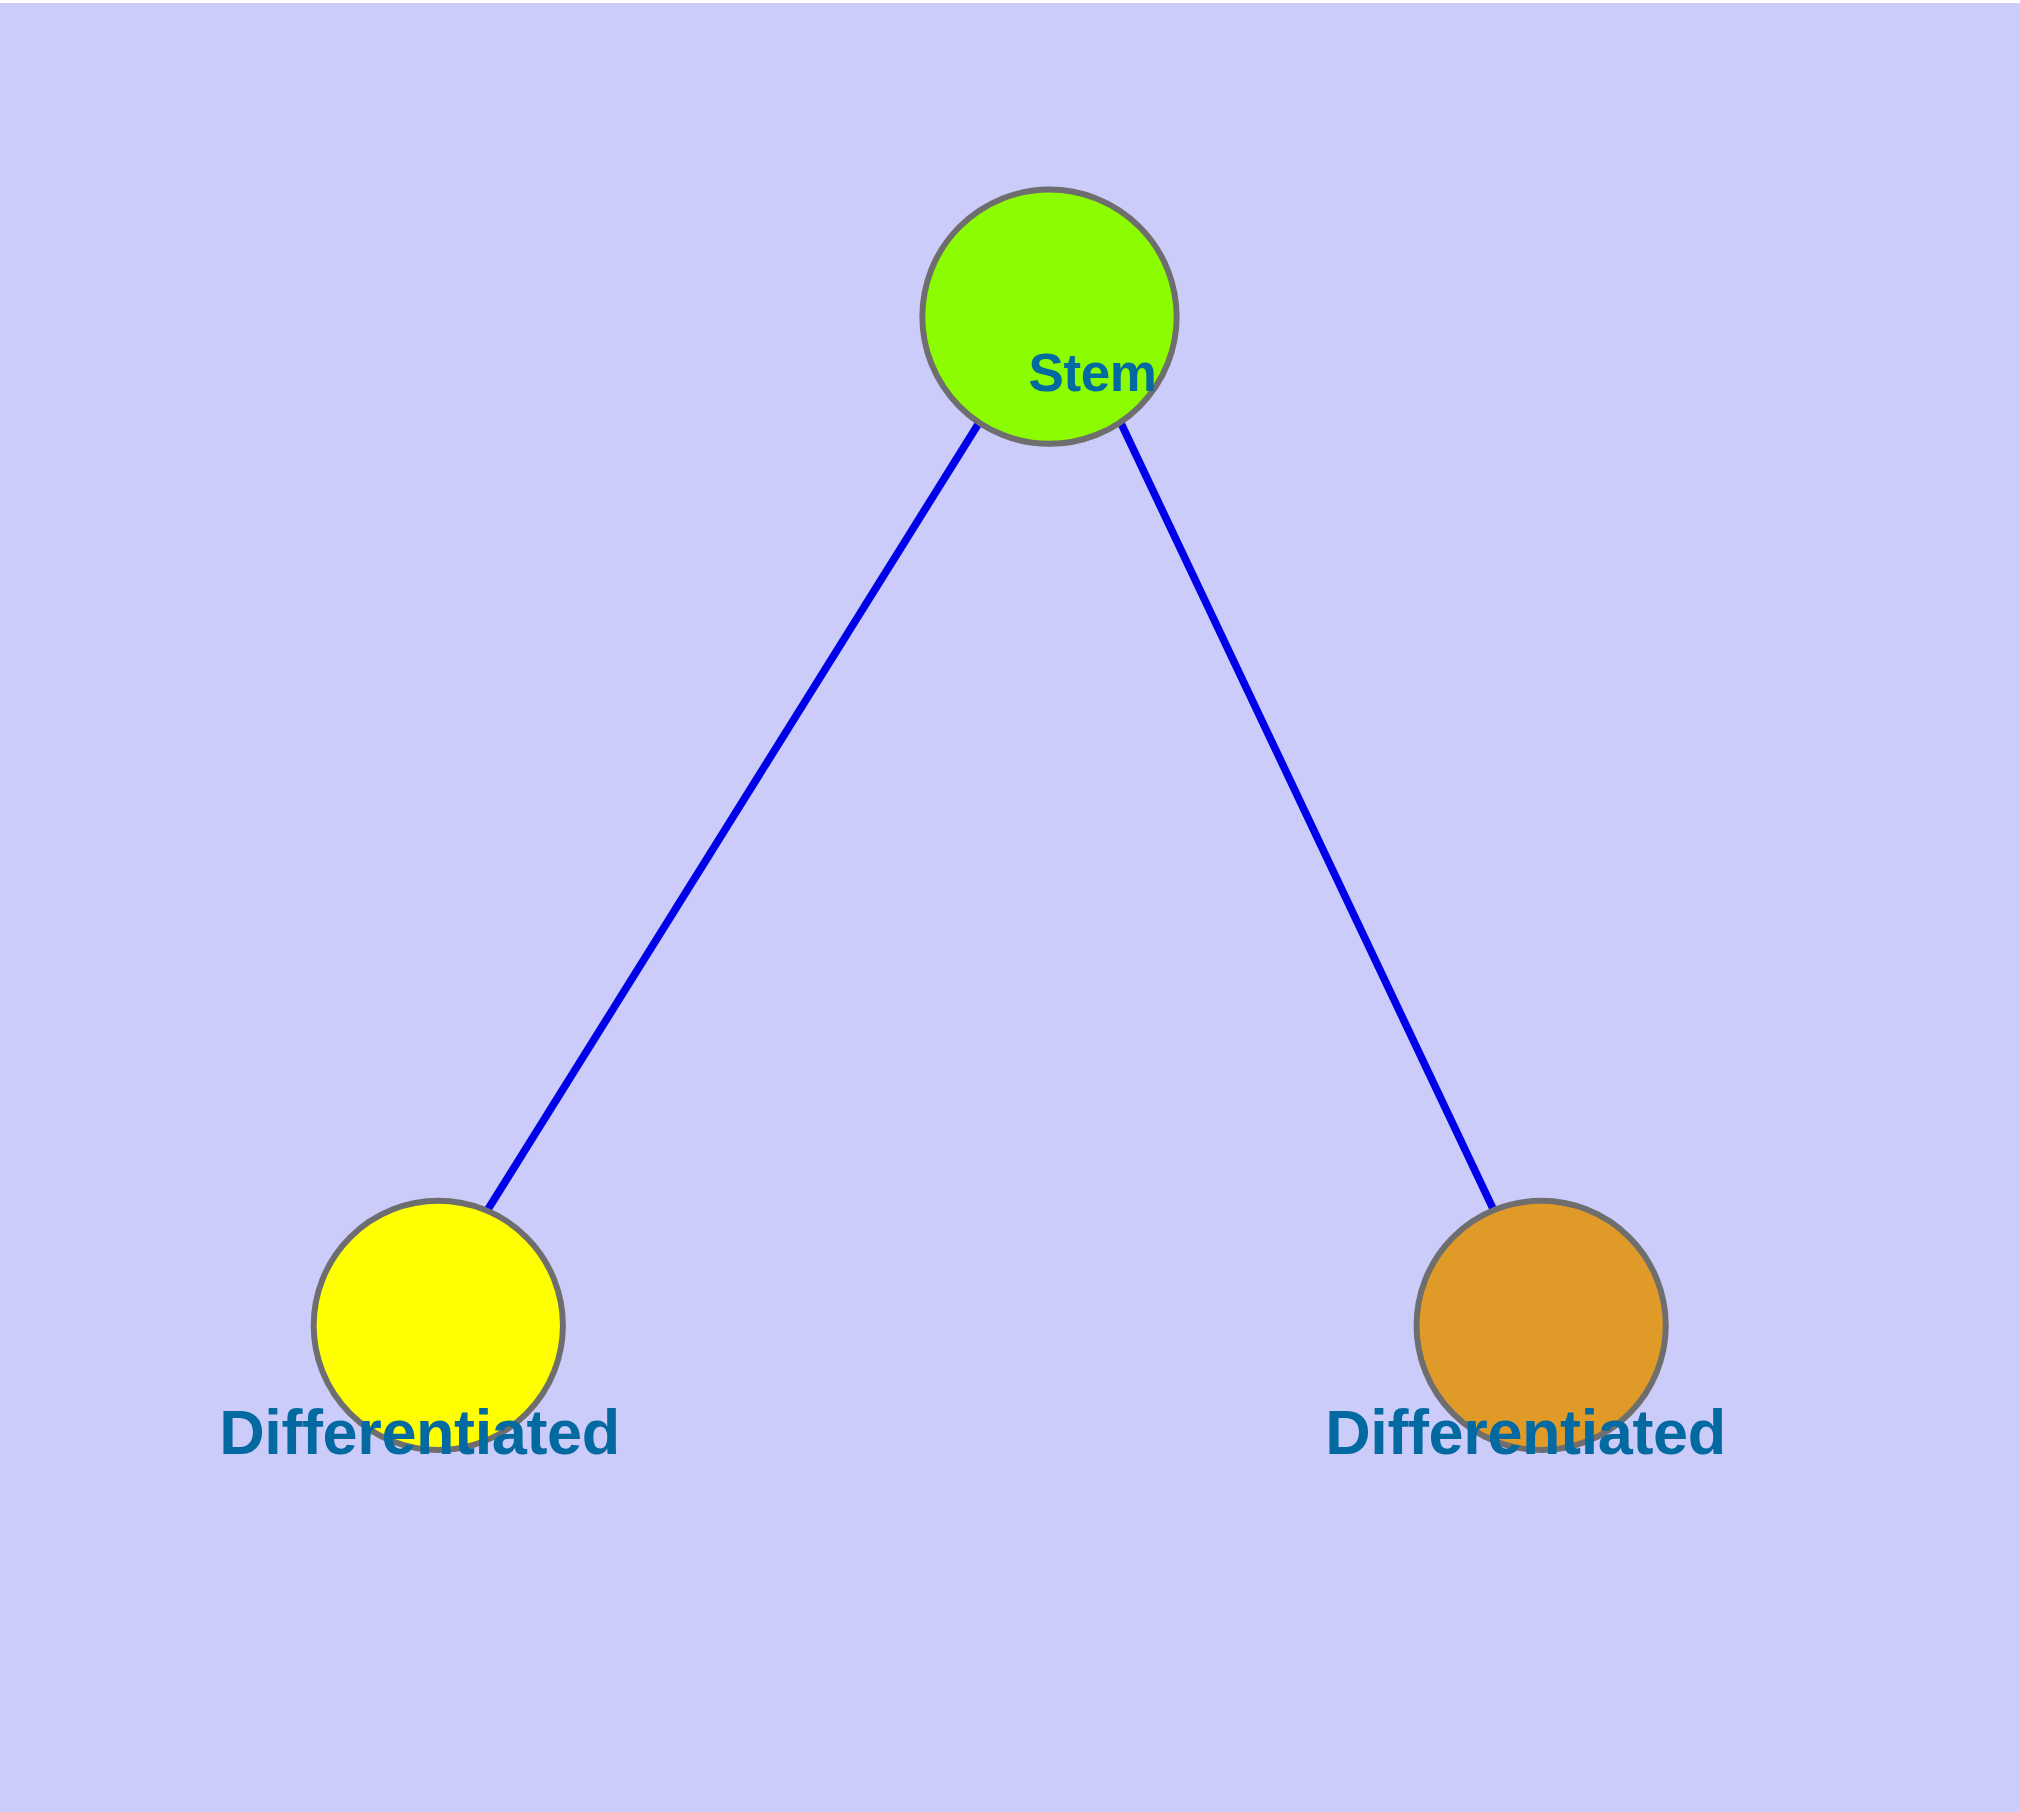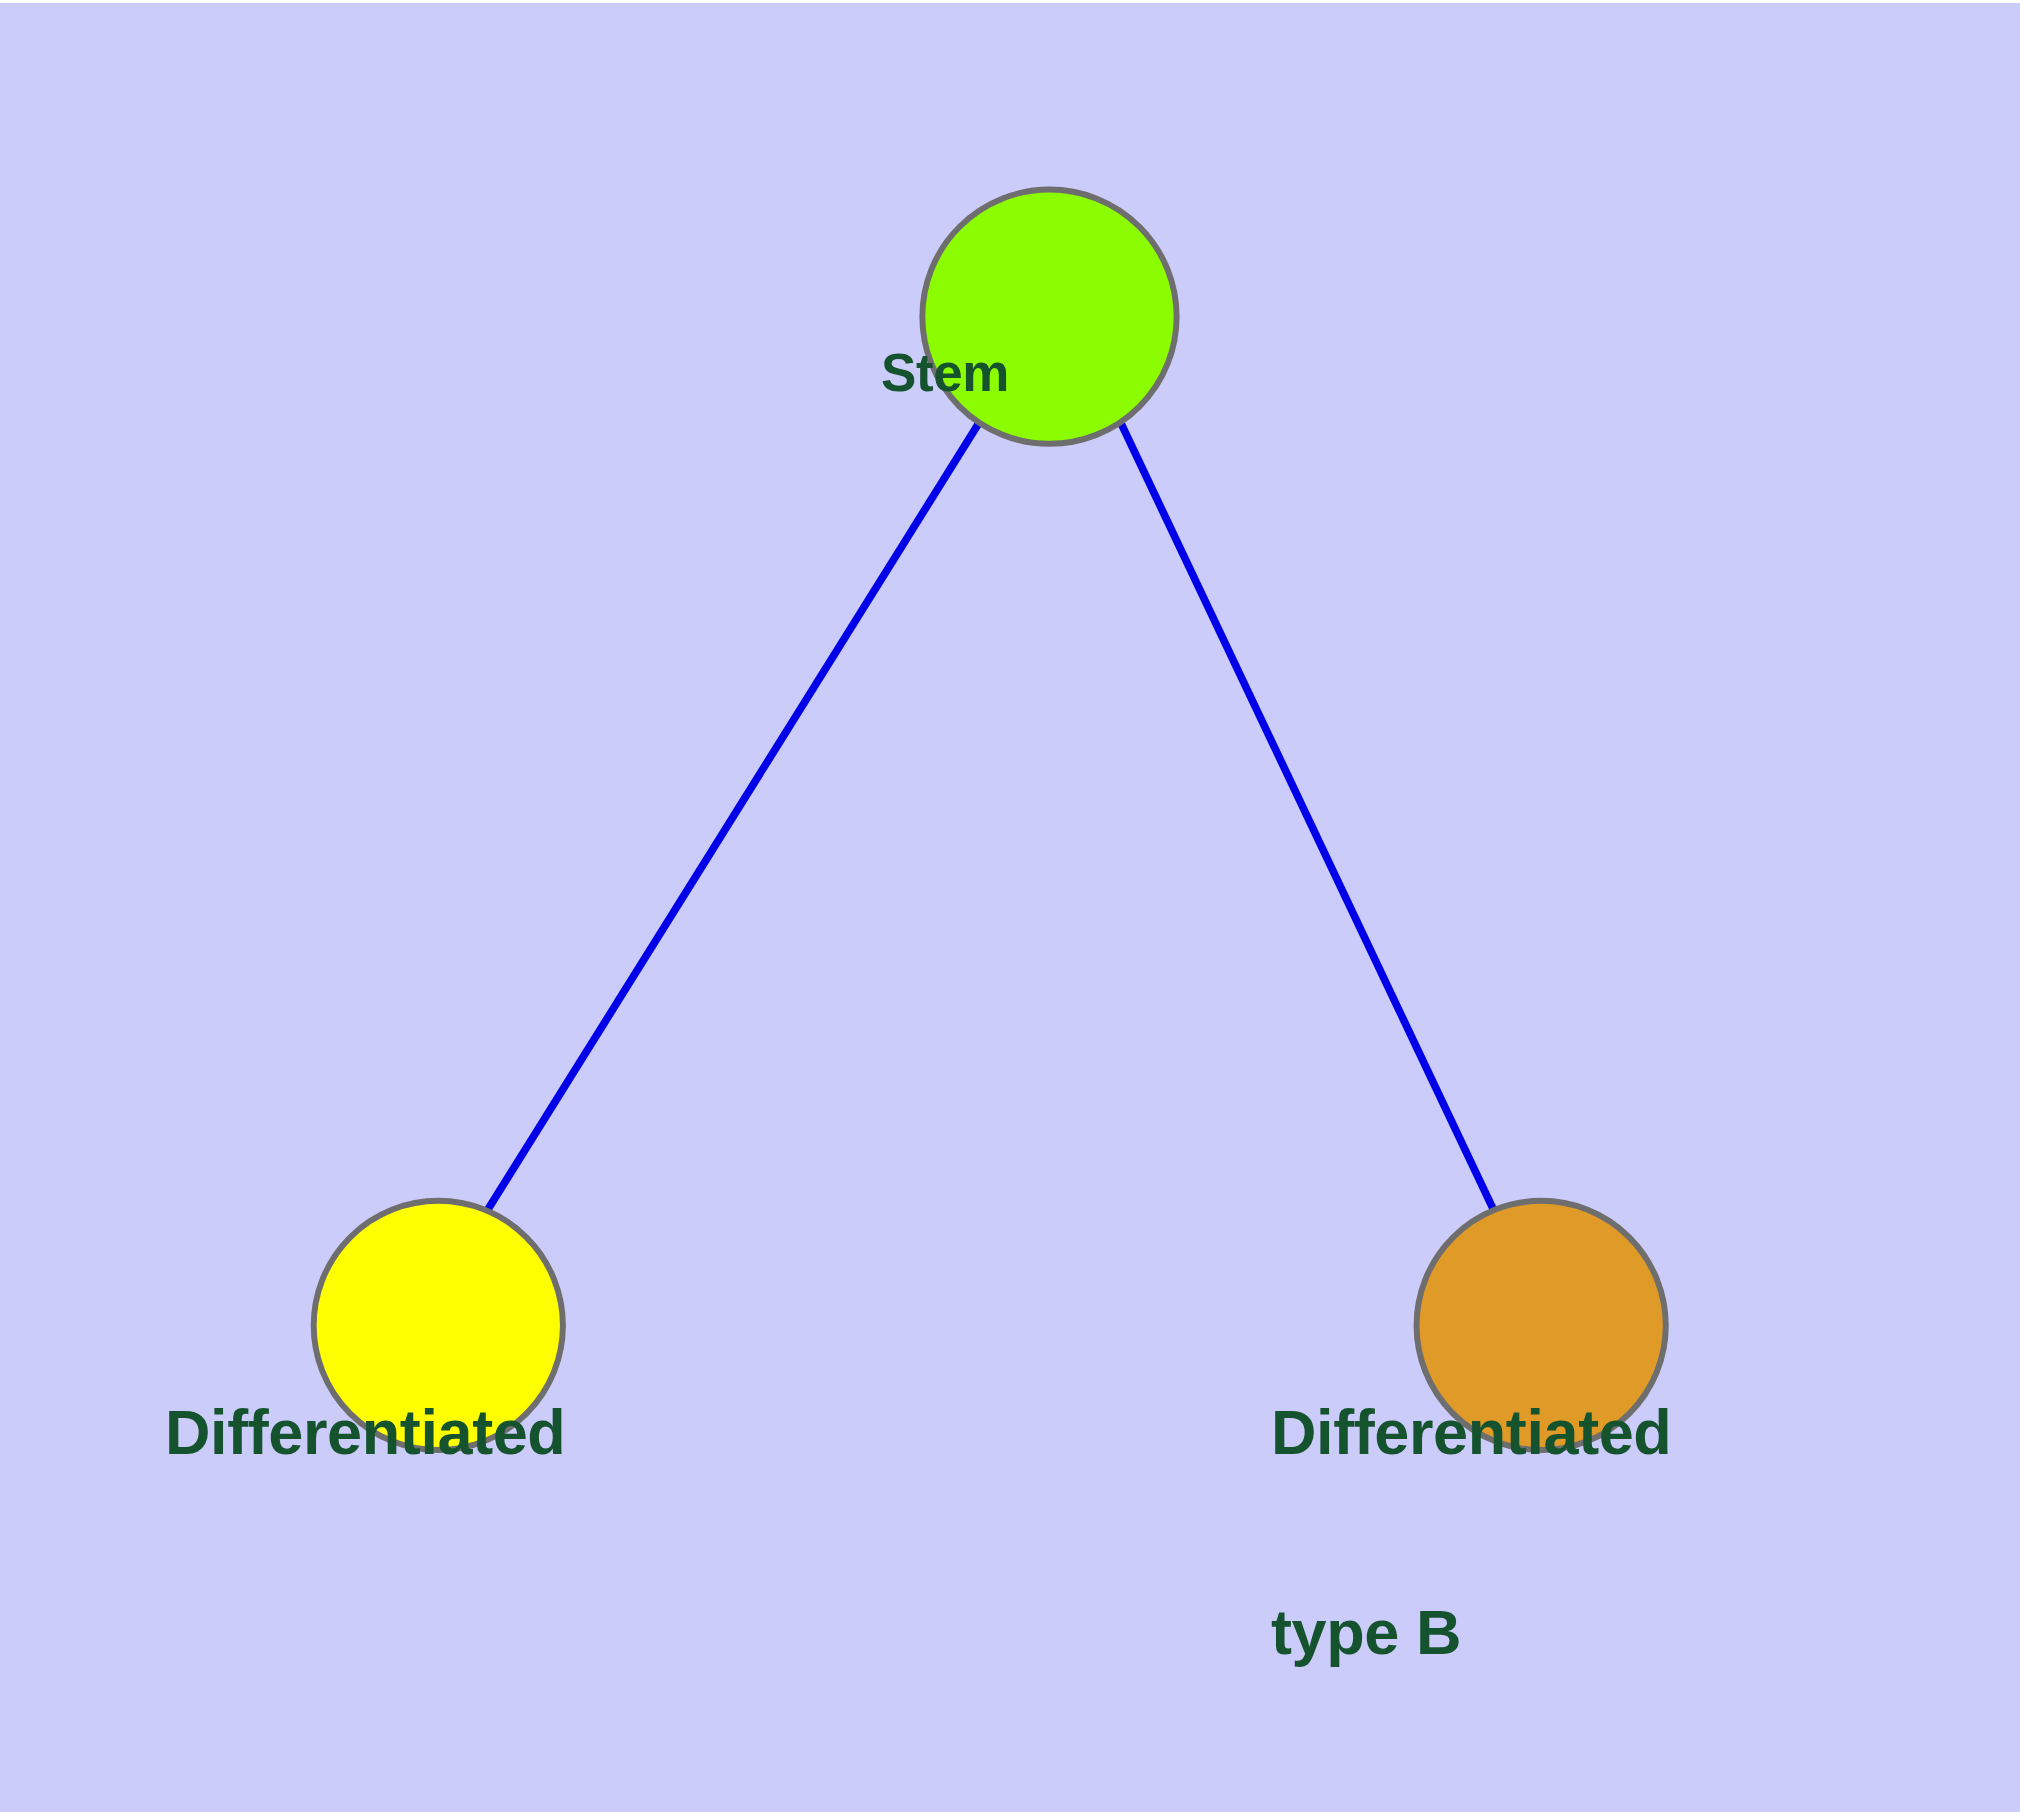--- a/index.html
+++ b/index.html
@@ -34,23 +34,23 @@
   }
   .node-circle {
     stroke: #6e6e6e;
     stroke-width: 7;
   }
   .edge-line {
     stroke-linecap: butt;
   }
   .node-label {
     position: absolute;
-    color: #14532d;
+    color: #0369a1;
     font-weight: bold;
-    text-align: left;
+    text-align: center;
     line-height: 1.06;
     white-space: pre;
     pointer-events: none;
     letter-spacing: -0.4px;
   }
   #label-stem {
     font-size: 53px;
     left: 795px;
     top: 285px;
     width: 509px;
@@ -91,18 +91,17 @@
     <div class="node-label" id="label-stem">
       <span>Stem</span>
     </div>
 
     <div class="node-label" id="label-diff-a">
       <div>Differentiated</div>
     </div>
 
     <div class="node-label" id="label-diff-b">
       <div>Differentiated</div>
-      <div>type B</div>
     </div>
 
   </div>
 </div>
 
 
 </body></html>

